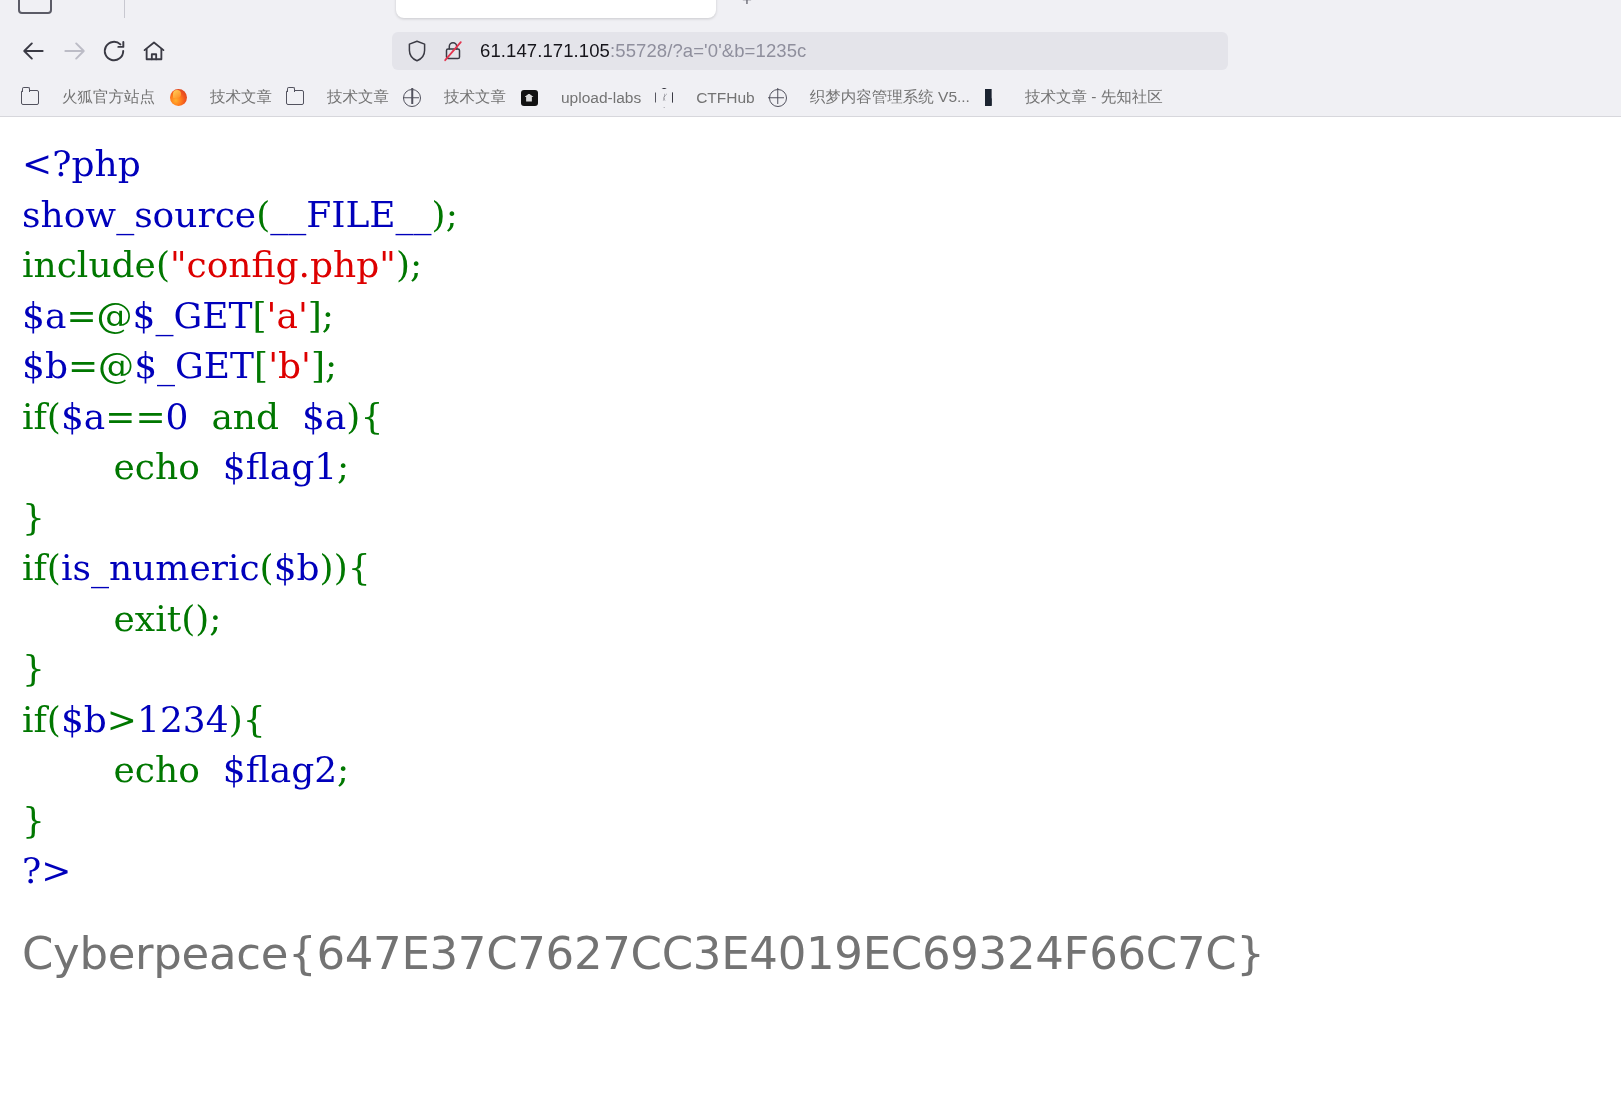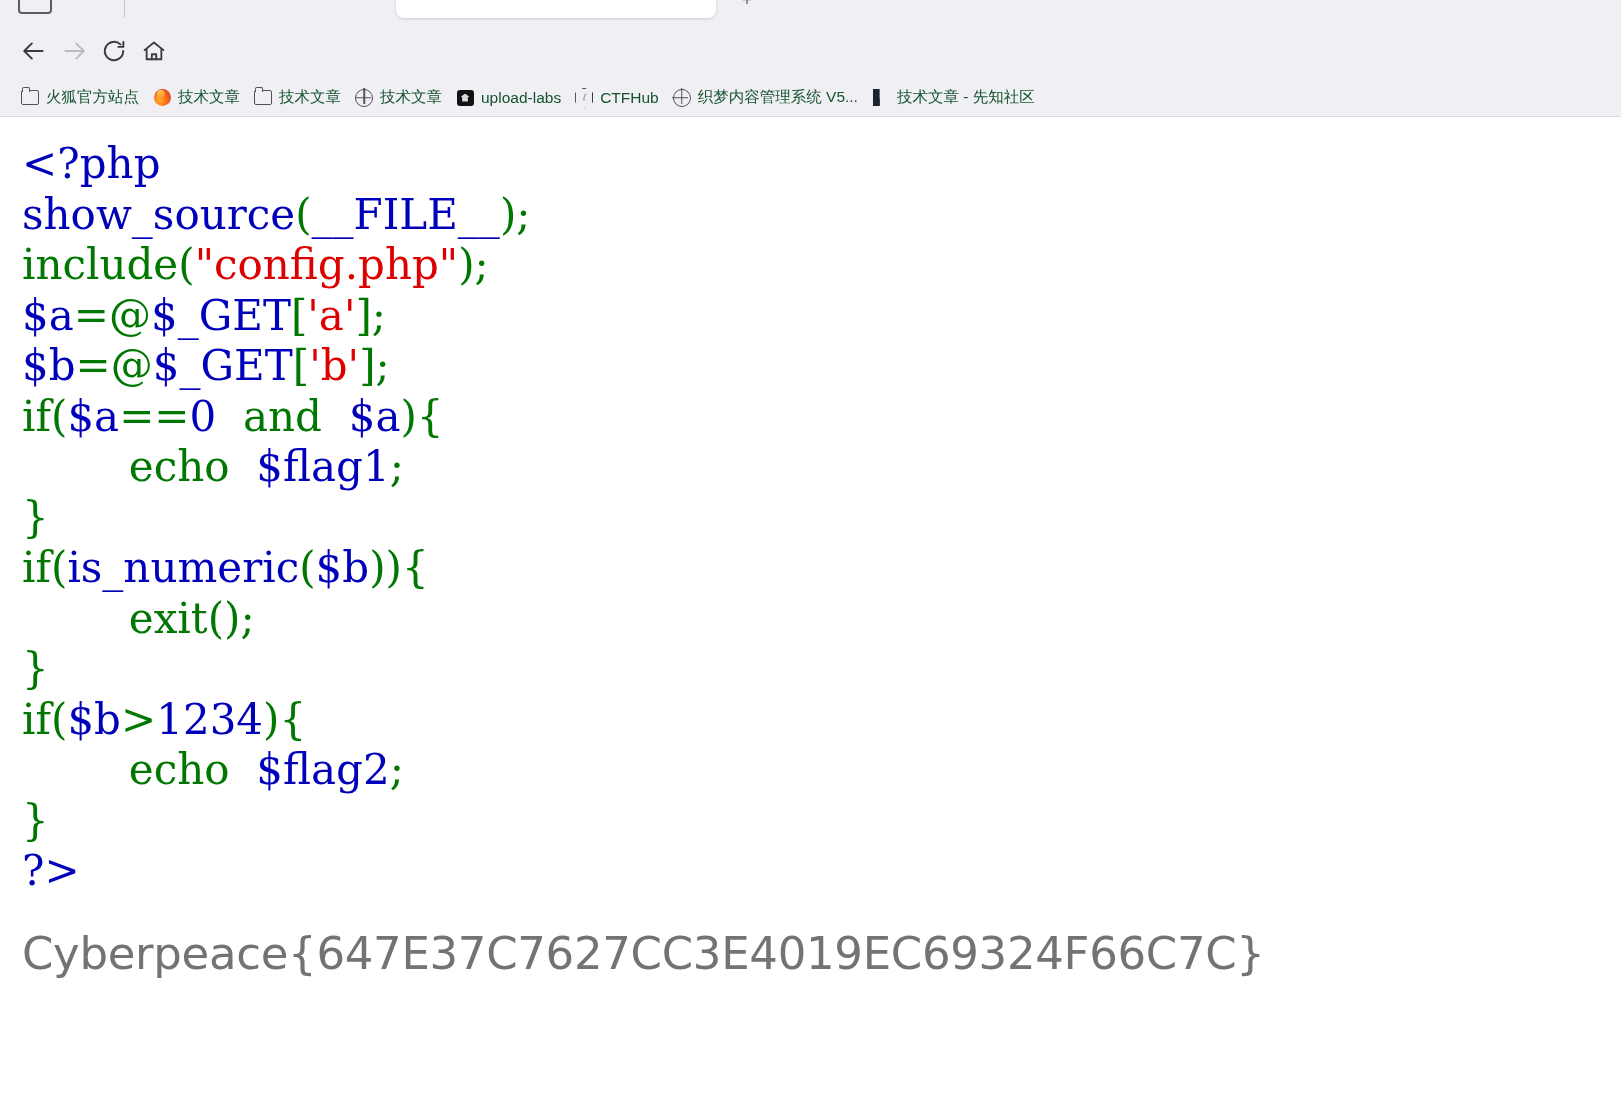--- a/index.html
+++ b/index.html
@@ -120,21 +120,22 @@
     flex: 0 0 auto;
   }
   .bm-ic {
     width: 18px; height: 18px;
     margin-right: 7px;
     flex: 0 0 auto;
     display: flex; align-items: center; justify-content: center;
   }
   .bm-lbl {
     font-size: 15.5px;
-    color: #14532d;
+    color: #737373;
+    margin-left: 16px;
   }
 
   
   .fav-folder { width:16px;height:13px;border:1.6px solid #52525e;border-radius:2px;position:relative; }
   .fav-folder::before{content:"";position:absolute;top:-4.4px;left:0;width:6px;height:4px;
     border:1.6px solid #52525e;border-bottom:none;border-radius:2px 2px 0 0;background:#f0f0f4;}
   .fav-globe { width:16px;height:16px;border:1.5px solid #52525e;border-radius:50%;position:relative;}
   .fav-globe::before{content:"";position:absolute;left:50%;top:-1.5px;width:1.5px;height:16px;background:#52525e;transform:translateX(-50%);}
   .fav-globe::after{content:"";position:absolute;top:50%;left:-1.5px;width:16px;height:1.5px;background:#52525e;transform:translateY(-50%);}
   .fav-ffx { width:17px;height:17px;border-radius:50%;
@@ -157,21 +158,21 @@
   .page {
     position: relative;
     background: #ffffff;
     height: 988px;
     overflow: hidden;
   }
   pre.code {
     margin: 0;
     padding: 22px 0 0 22px;
     font-family: "DejaVu Serif", "Liberation Serif", serif;
-    font-size: 42px;
+    font-size: 36px;
     line-height: 50.5px;
     color: #0000bb;
     white-space: pre;
     letter-spacing: 0px;
   }
   pre.code .kw  { color: #007700; }  
   pre.code .var { color: #0000bb; }  
   pre.code .str { color: #dd0000; }  
 
   .flag {
@@ -222,20 +223,35 @@
     </div>
 
     <div class="navbtn">
       <svg width="26" height="26" viewBox="0 0 24 24" fill="none" stroke="#3a3a44" stroke-width="1.7" stroke-linecap="round" stroke-linejoin="round">
         <path d="M3.3 11.2 12 4.2l8.7 7"></path>
         <path d="M5.2 10.2V19.6h13.6V10.2"></path>
         <path d="M10 19.6v-4.6h4v4.6"></path>
       </svg>
     </div>
 
+    <div class="urlbar">
+      <span class="ic url-shield">
+        <svg width="22" height="24" viewBox="0 0 22 24" fill="none" stroke="#3a3a44" stroke-width="1.5" stroke-linejoin="round">
+          <path d="M11 2.2 3.4 5.1v6.2c0 5 3.3 8.8 7.6 10.5 4.3-1.7 7.6-5.5 7.6-10.5V5.1z"></path>
+        </svg>
+      </span>
+      <span class="ic url-lock">
+        <svg width="22" height="24" viewBox="0 0 22 24" fill="none" stroke-linecap="round">
+          <rect x="4.5" y="10" width="13" height="9.5" rx="1.6" stroke="#3a3a44" stroke-width="1.5" fill="none"></rect>
+          <path d="M7.3 10V7.4a3.7 3.7 0 0 1 7.4 0V10" stroke="#3a3a44" stroke-width="1.5" fill="none"></path>
+          <line x1="3.2" y1="21.2" x2="18.8" y2="3.2" stroke="#e4354f" stroke-width="1.8"></line>
+        </svg>
+      </span>
+      <span class="url-text"><span>61.147.171.105</span><span class="dim">:55728/?a='0'&amp;b=1235c</span></span>
+    </div>
   </div>
 
   <div class="bookmarks">
 
     <div class="bm">
       <span class="bm-ic">
           <i class="fav-folder"></i>
         </span>
       <span class="bm-lbl">火狐官方站点</span>
     </div>

